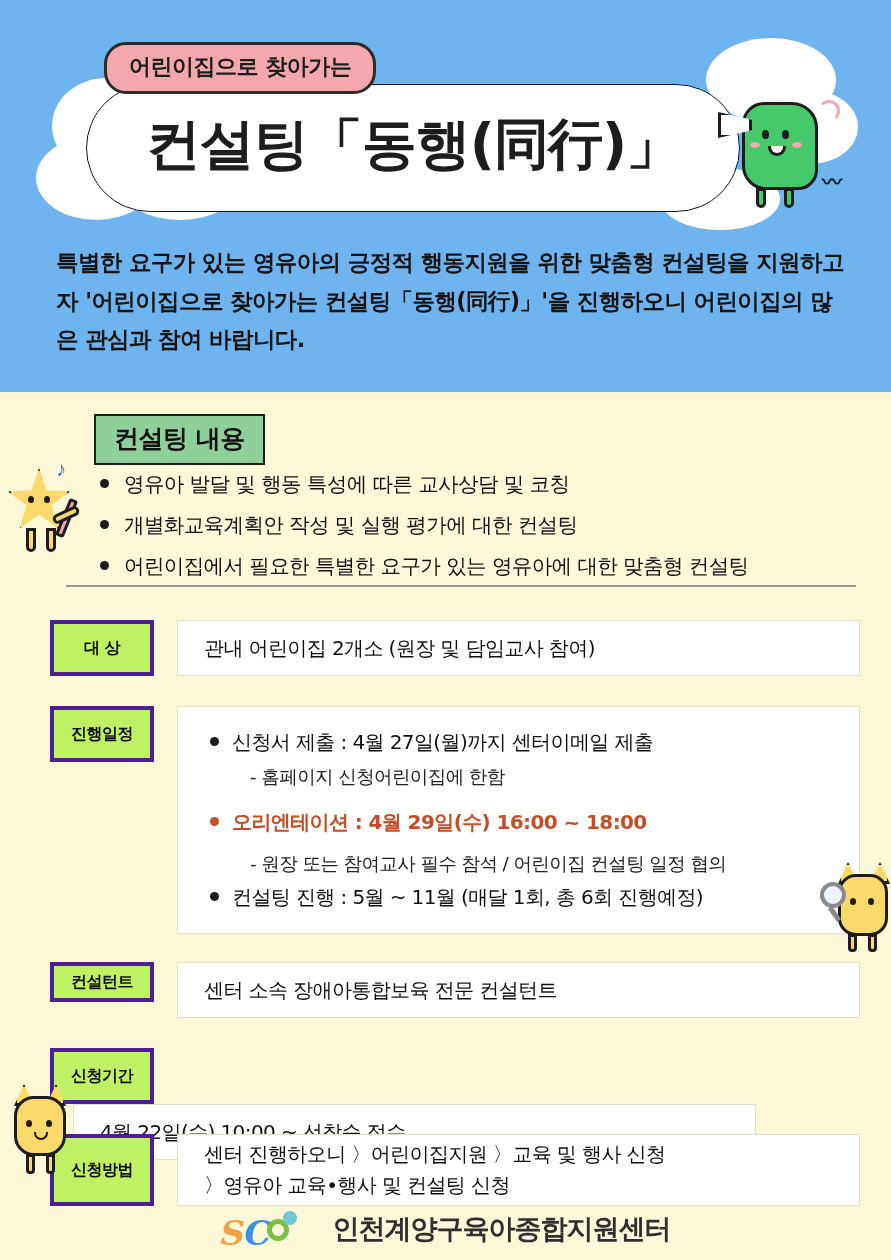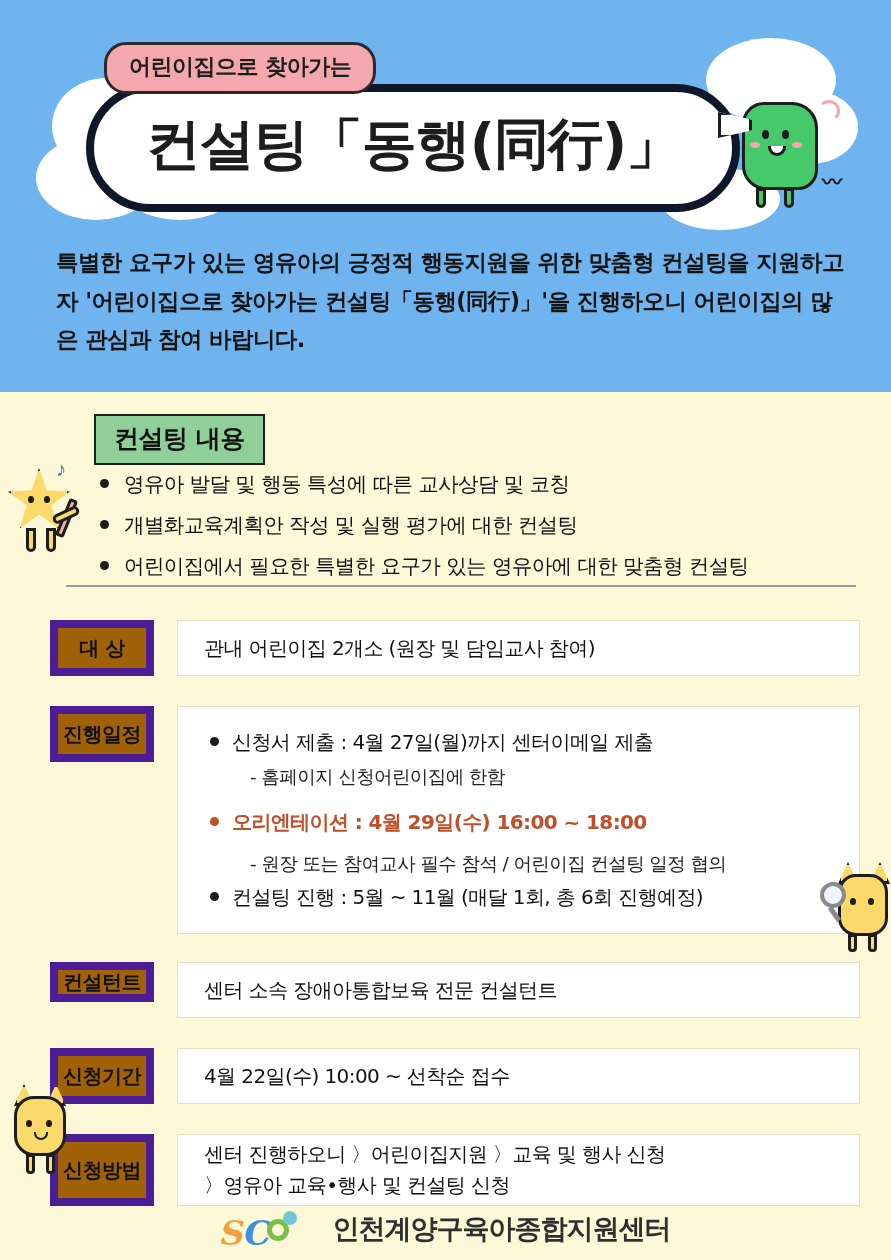--- a/index.html
+++ b/index.html
@@ -25,21 +25,21 @@
   .c2 { left: 36px;  top: 136px; width: 120px; height: 84px; }
   .c3 { left: 120px; top: 150px; width: 120px; height: 70px; }
   .c4 { left: 706px; top: 38px;  width: 130px; height: 84px; }
   .c5 { left: 762px; top: 90px;  width: 96px;  height: 74px; }
   .c6 { left: 660px; top: 168px; width: 120px; height: 62px; }
 
   .title-pill {
     position: absolute; left: 86px; top: 84px;
     width: 654px; height: 128px;
     background: #ffffff;
-    border: 8px solid #0f172a;
+    border: 1px solid #0f172a;
     border-radius: 64px;
     display: flex; align-items: center; justify-content: center;
   }
   .title-main {
     font-family: "DejaVu Sans", sans-serif;
     font-size: 55px; font-weight: bold; letter-spacing: -1px;
     color: #1d1d1d; white-space: nowrap;
     padding-bottom: 6px;
   }
   .ribbon {
@@ -104,24 +104,24 @@
   }
   .bullets li:before {
     content: ""; position: absolute; left: 4px; top: 9px;
     width: 9px; height: 9px; background: #1d1d1d; border-radius: 50%;
   }
   .divider { position: absolute; left: 66px; top: 193px; width: 790px; height: 2px; background: #9a9a9a; }
 
   
   .row { position: absolute; display: flex; }
   .label-box {
-    width: 104px; background: #a16207; border: 8px solid #4c1d95;
+    width: 104px; background: #bef264; border: 4px solid #4c1d95;
     display: flex; align-items: center; justify-content: center;
     font-family: "DejaVu Sans", sans-serif;
-    font-size: 20px; font-weight: bold; color: #111; letter-spacing: -0.5px;
+    font-size: 16px; font-weight: bold; color: #111; letter-spacing: -0.5px;
   }
   .content-box {
     background: #ffffff; border: 1px solid #e3e0c4;
     font-family: "DejaVu Sans", sans-serif;
     font-size: 20px; color: #111; letter-spacing: -0.6px;
     display: flex; flex-direction: column; justify-content: center;
   }
 
   .r-target      { left: 50px; top: 228px; }
   .r-target .label-box { height: 56px; }
@@ -134,21 +134,21 @@
   .sched-item:before { content: ""; position: absolute; left: 6px; top: 10px; width: 9px; height: 9px; background: #1d1d1d; border-radius: 50%; }
   .sched-item.hl { color: #c1502a; font-weight: bold; margin-top: 18px; }
   .sched-item.hl:before { background: #c1502a; }
   .sched-sub { padding-left: 46px; margin-top: 7px; font-size: 18.5px; color: #222; }
   .sched-sub.wide { margin-top: 14px; }
 
   .r-consult     { left: 50px; top: 570px; }
   .r-consult .label-box { height: 40px; }
   .r-consult .content-box { width: 683px; height: 56px; margin-left: 23px; padding-left: 26px; }
 
-  .r-period      { left: 50px; top: 656px; }
+  .r-period      { left: 50px; top: 656px; flex-direction: column; }
   .r-period .label-box { height: 56px; }
   .r-period .content-box { width: 683px; height: 56px; margin-left: 23px; padding-left: 26px; }
 
   .r-apply       { left: 50px; top: 742px; }
   .r-apply .label-box { height: 72px; }
   .r-apply .content-box { width: 683px; height: 72px; margin-left: 23px; padding-left: 26px; line-height: 1.55; }
 
   
   .ym { position: absolute; }
   .y1 { left: 8px; top: 458px; width: 74px; height: 118px; }

